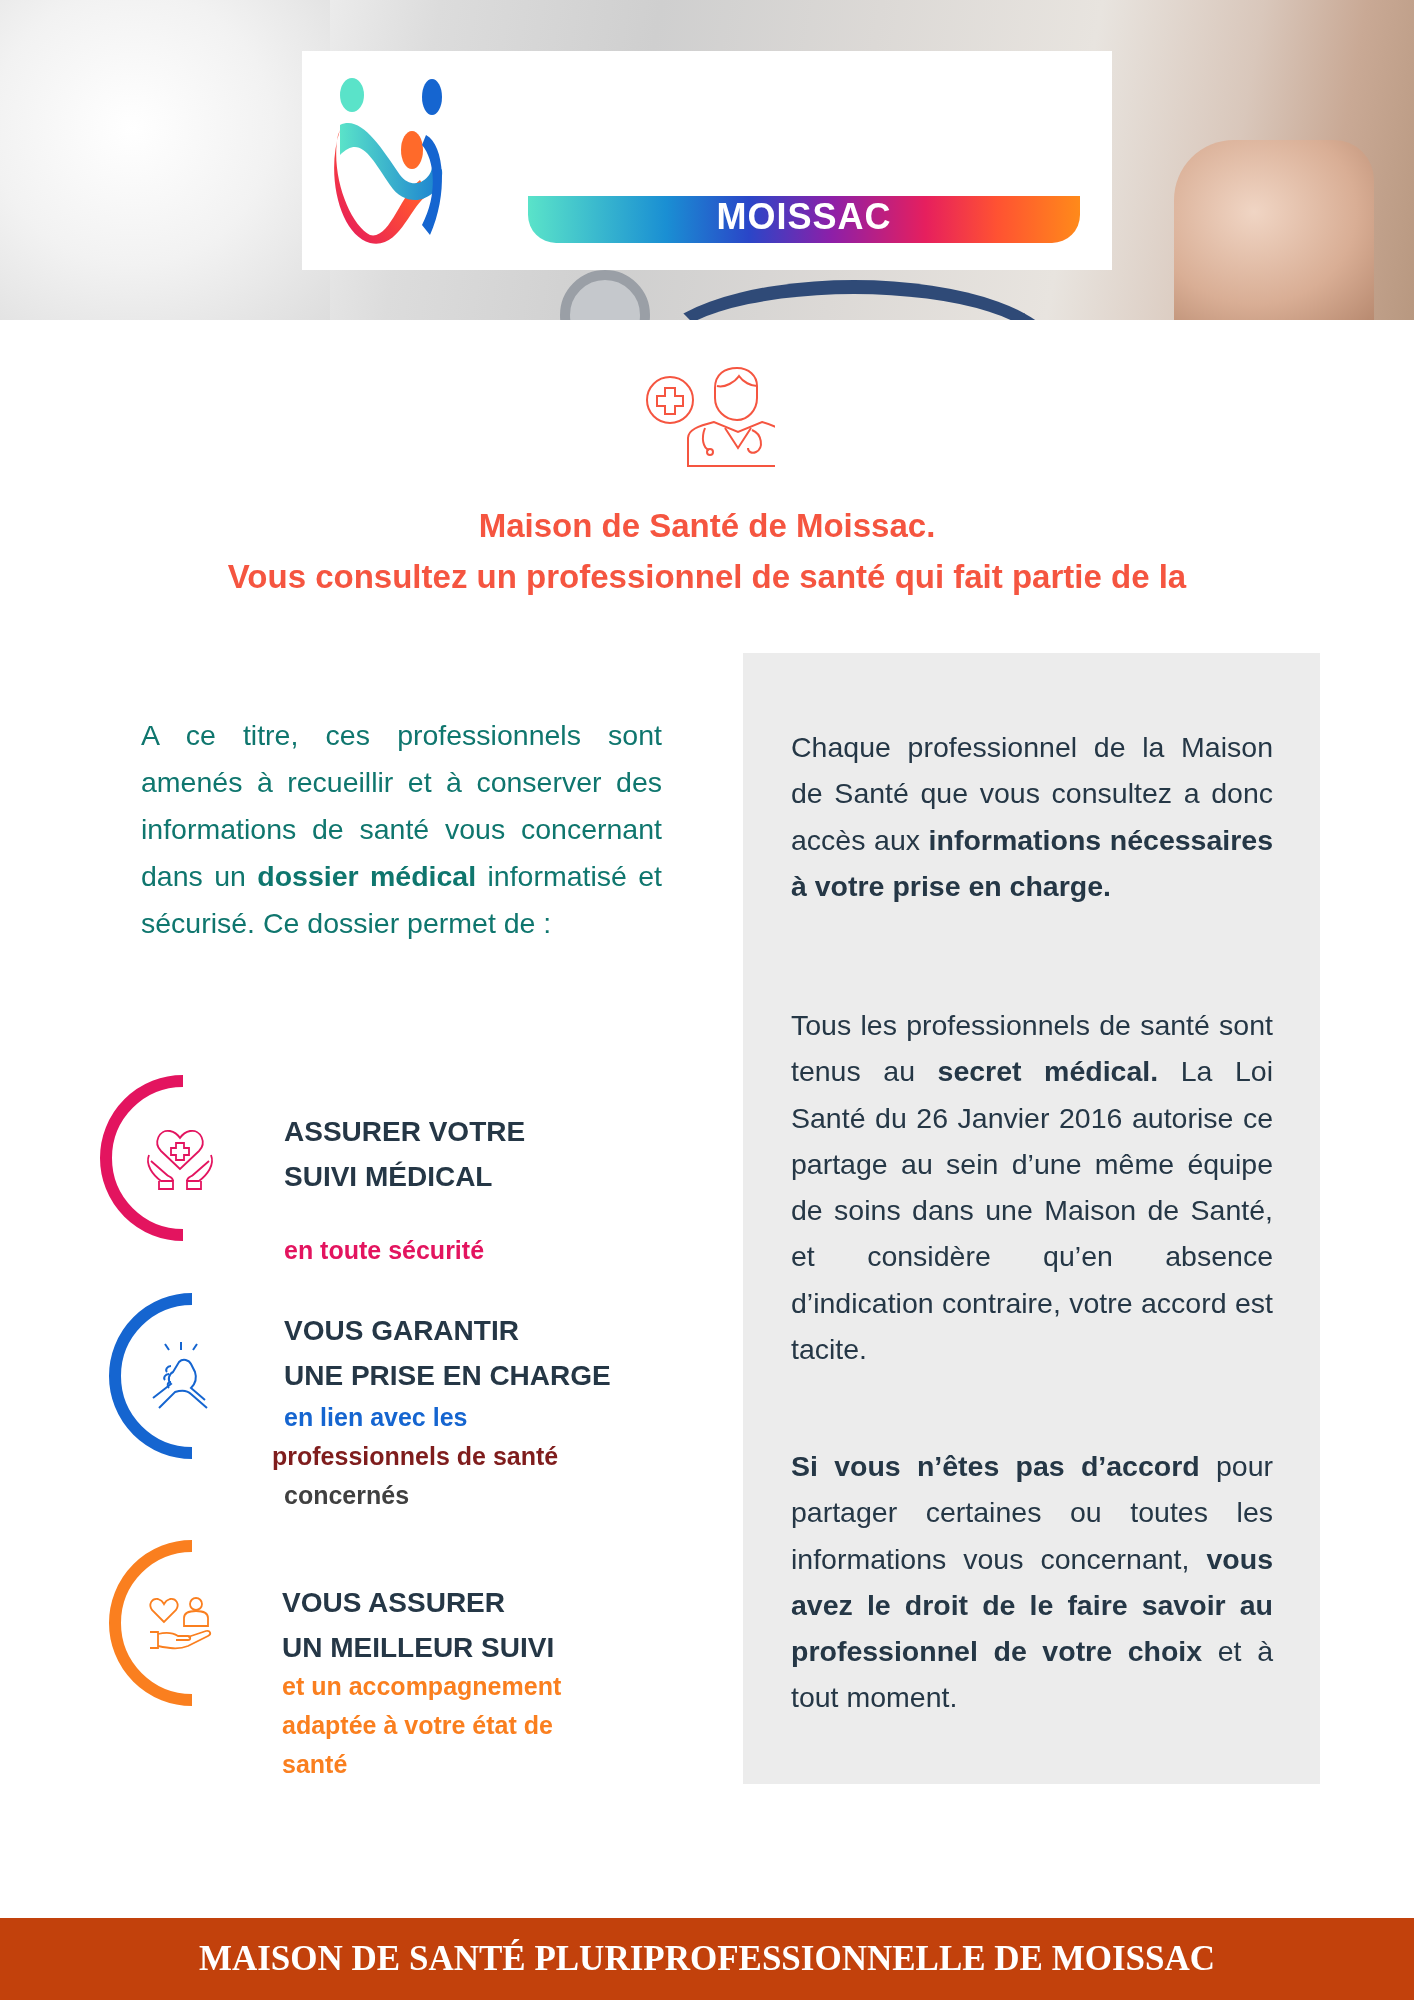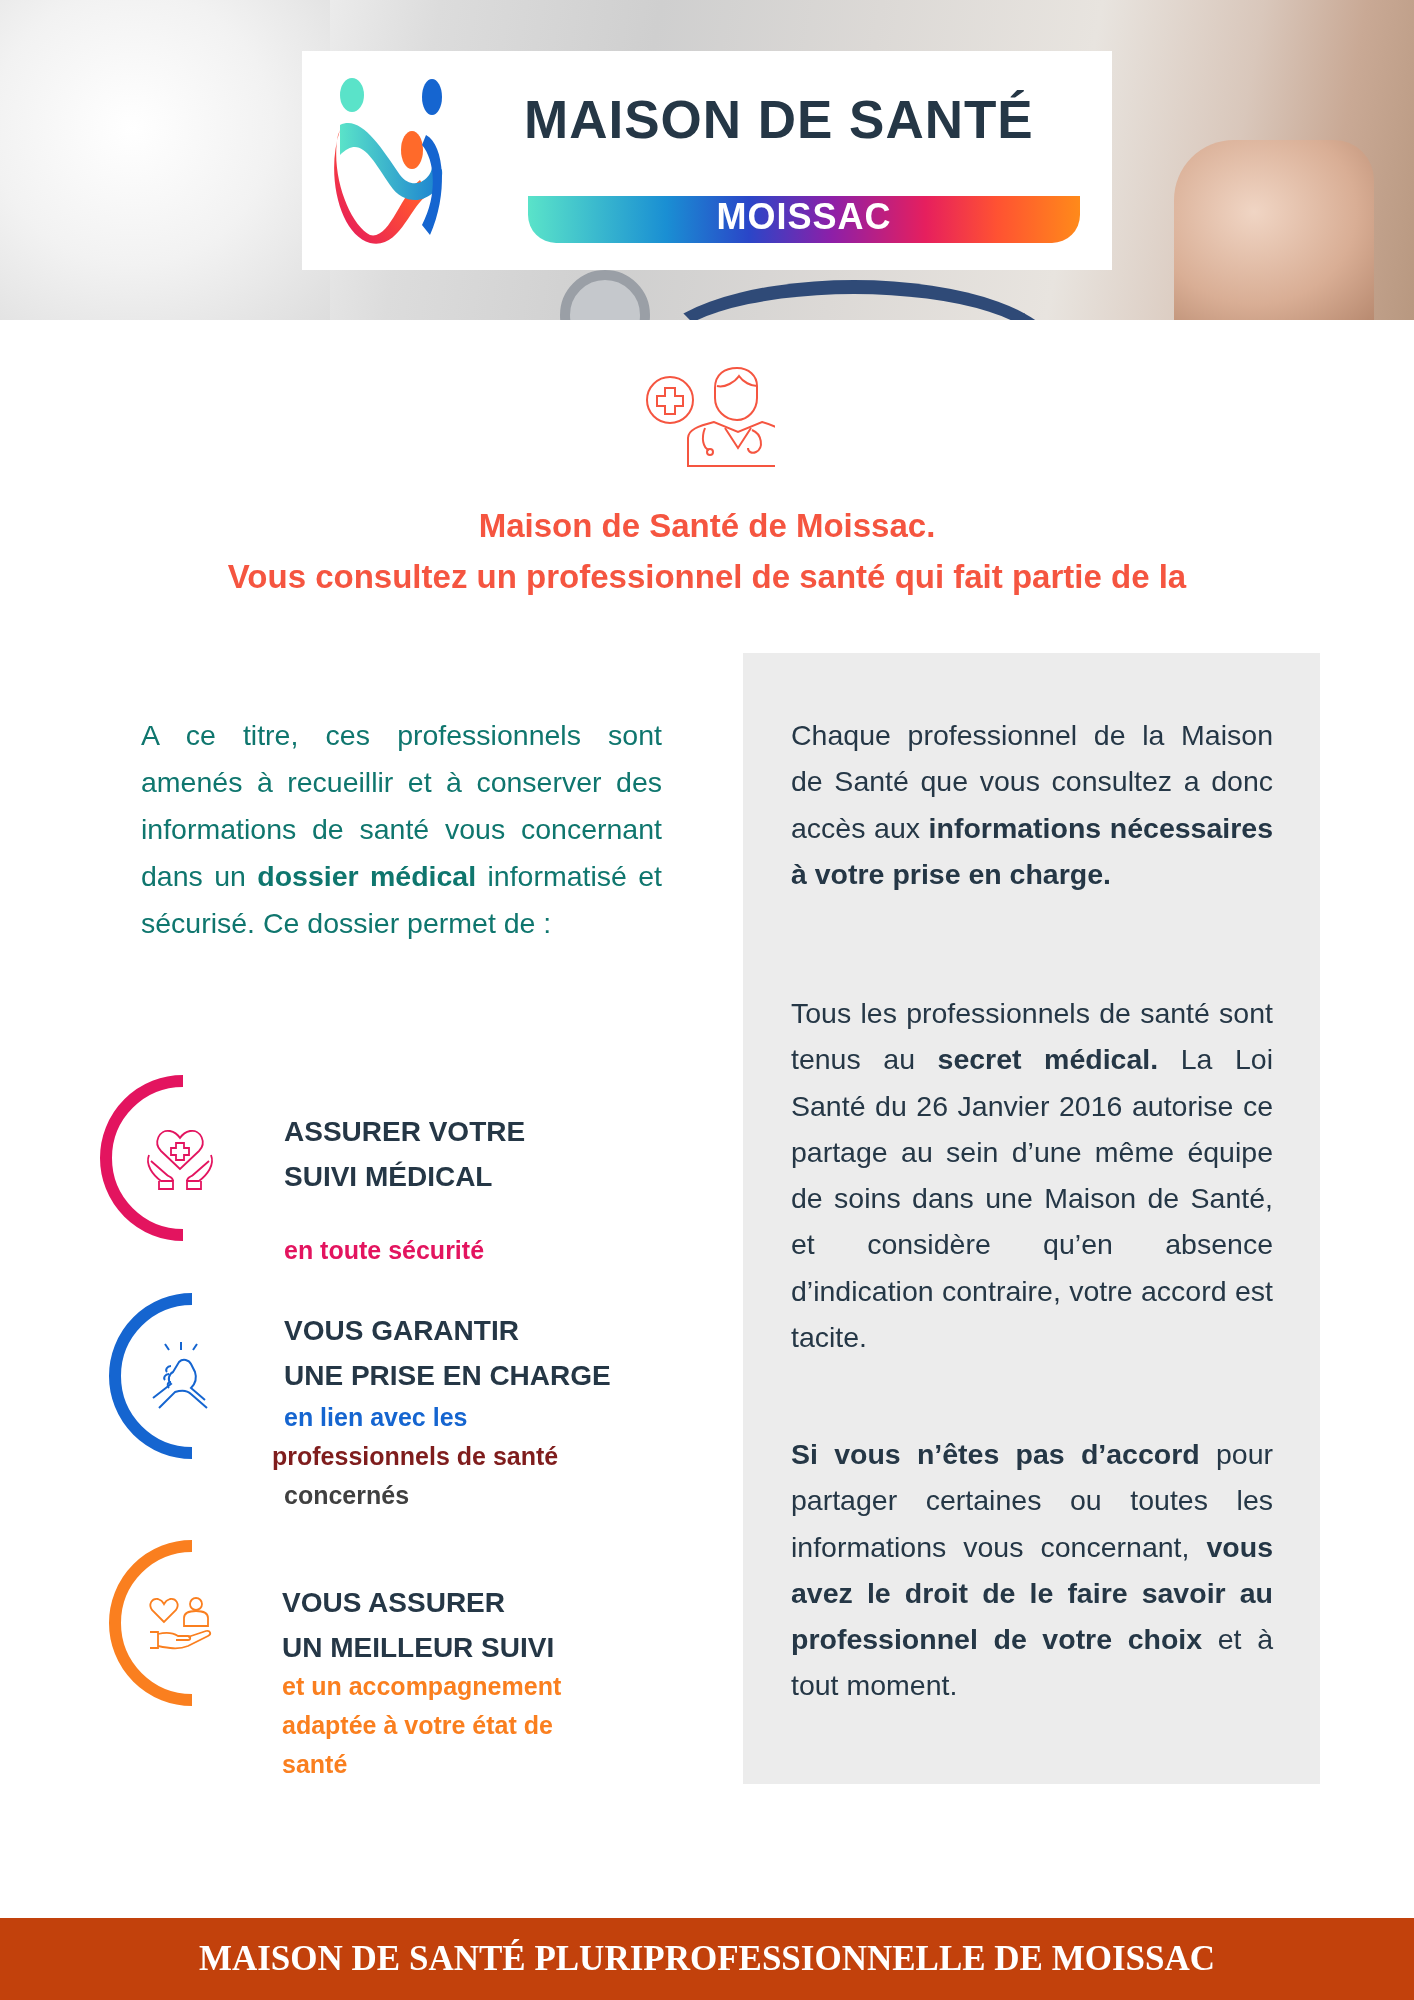--- a/index.html
+++ b/index.html
@@ -36,21 +36,21 @@
   .left-para b, .right-box b { font-weight:bold; }
 
   .feature { position:absolute; left:0; width:720px; }
   .arc { position:absolute; width:150px; height:166px; }
   .feat-icon { position:absolute; }
   .feat-title { position:absolute; font-weight:bold; font-size:28px; line-height:45px; color:#253746; white-space:nowrap; }
   .feat-sub { position:absolute; font-weight:bold; font-size:25px; line-height:39px; white-space:nowrap; }
 
   .right-box { position:absolute; left:743px; top:653px; width:577px; height:1131px; background:#ececec; }
   .right-para { position:absolute; left:48px; width:482px; font-size:28.5px; line-height:46.3px;
-                text-align:justify; color:#253746; }
+                text-align:justify; color:#253746;margin-top:12px; }
 
   .footer { position:absolute; left:0; top:1918px; width:1414px; height:82px; background:#c2410c;
             display:flex; align-items:center; justify-content:center; }
   .footer span { color:#ffffff; font-family:"Liberation Serif", "DejaVu Serif", serif; font-weight:bold;
                  font-size:35px; letter-spacing:0px; }
 </style>
 </head>
 <body>
 
 <div class="hero">
@@ -72,21 +72,20 @@
             <stop offset="1" stop-color="#ff8a1a"></stop>
         </linearGradient>
       </defs>
       <ellipse cx="22" cy="20" rx="12" ry="17" fill="#5ae3c9"></ellipse>
       <ellipse cx="138" cy="22" rx="10" ry="18" fill="#1565d0" transform="translate(-36,0)"></ellipse>
       <path d="M8 60 C 0 100, 20 150, 40 160 C 60 165, 70 120, 90 105 L 98 120 C 80 130, 70 175, 40 168 C 10 160, -5 100, 10 55 Z" fill="url(#lgB)"></path>
       <path d="M10 50 C 30 40, 50 70, 70 100 C 85 120, 110 100, 100 80 L 112 95 C 115 120, 80 140, 60 110 C 40 80, 30 60, 10 80 Z" fill="url(#lgA)"></path>
       <ellipse cx="82" cy="75" rx="11" ry="19" fill="#ff6a2a"></ellipse>
       <path d="M96 60 C 115 70, 118 120, 100 160 L 92 150 C 108 120, 105 85, 92 70 Z" fill="#1565d0"></path>
     </svg>
-    <div class="logo-title">MAISON DE SANTÉ</div>
     <div class="logo-band">
       <span>MOISSAC</span>
     </div>
   </div>
 </div>
 
 <svg class="doc-icon" viewBox="0 0 135 110" fill="none" stroke="#f55540" stroke-width="2">
   <circle cx="30" cy="42" r="23"></circle>
   <path d="M25 30 h10 v8 h8 v10 h-8 v8 h-10 v-8 h-8 v-10 h8 z"></path>
   <path d="M75 30 c0-14 10-20 22-20 c12 0 20 8 20 18 v12 c0 12-9 22-20 22 c-12 0-22-10-22-22 z"></path>

